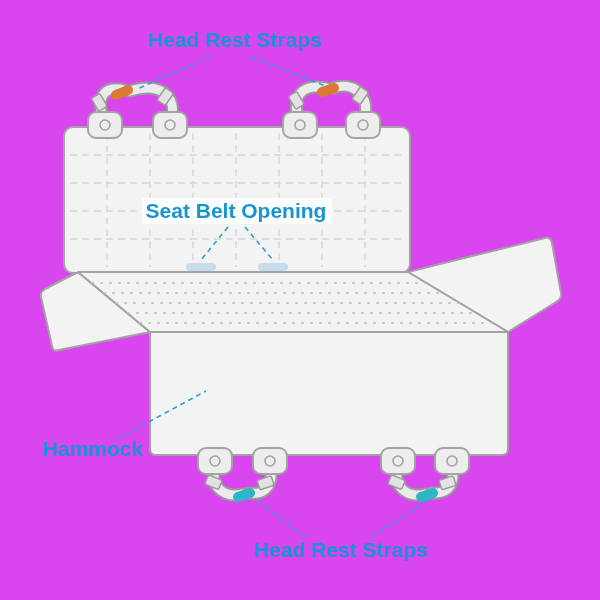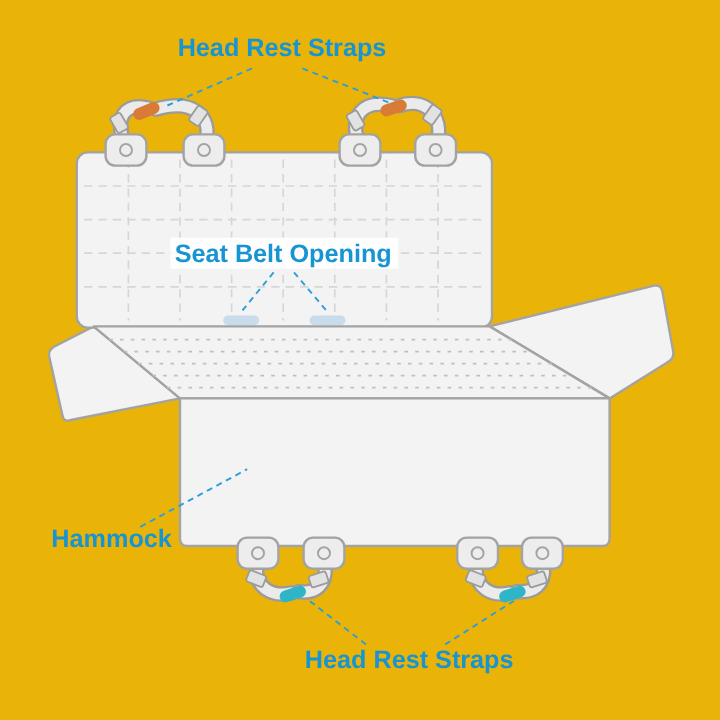--- a/index.html
+++ b/index.html
@@ -1,16 +1,16 @@
 <!DOCTYPE html>
 <html><head>
 <meta charset="utf-8">
 <style>
   html,body{margin:0;padding:0;background:#ffffff;}
-  .stage{position:relative;width:600px;height:600px;background:#eab308;overflow:hidden;}
+  .stage{position:relative;width:600px;height:600px;background:#d946ef;overflow:hidden;}
   .label{font-family:"Liberation Sans",sans-serif;font-weight:bold;font-size:21px;}
   .panel{fill:#f3f3f3;stroke:#a3a3a3;stroke-width:2;stroke-linejoin:round;}
   .quilt{stroke:#d6d6d6;stroke-width:1.4;stroke-dasharray:7 5;}
   .stipple{stroke:#bfbfbf;stroke-width:1.4;stroke-dasharray:3 6;fill:none;}
   .leader{fill:none;stroke-width:1.6;stroke-dasharray:5 4;}
   .strap-outer{fill:none;stroke:#9b9b9b;stroke-width:13;stroke-linecap:round;}
   .strap-inner{fill:none;stroke:#ebebeb;stroke-width:9;stroke-linecap:round;}
   .tip{fill:none;stroke-width:10;stroke-linecap:round;}
   .tab{fill:#ededed;stroke:#a3a3a3;stroke-width:2;}
   .tabhole{fill:none;stroke:#a3a3a3;stroke-width:1.6;}

